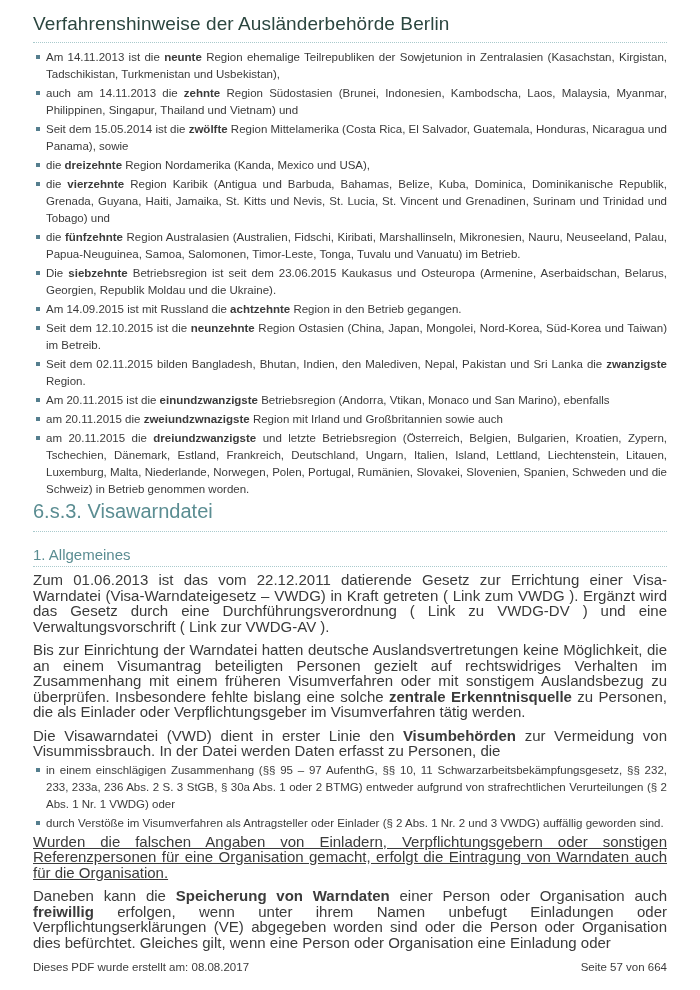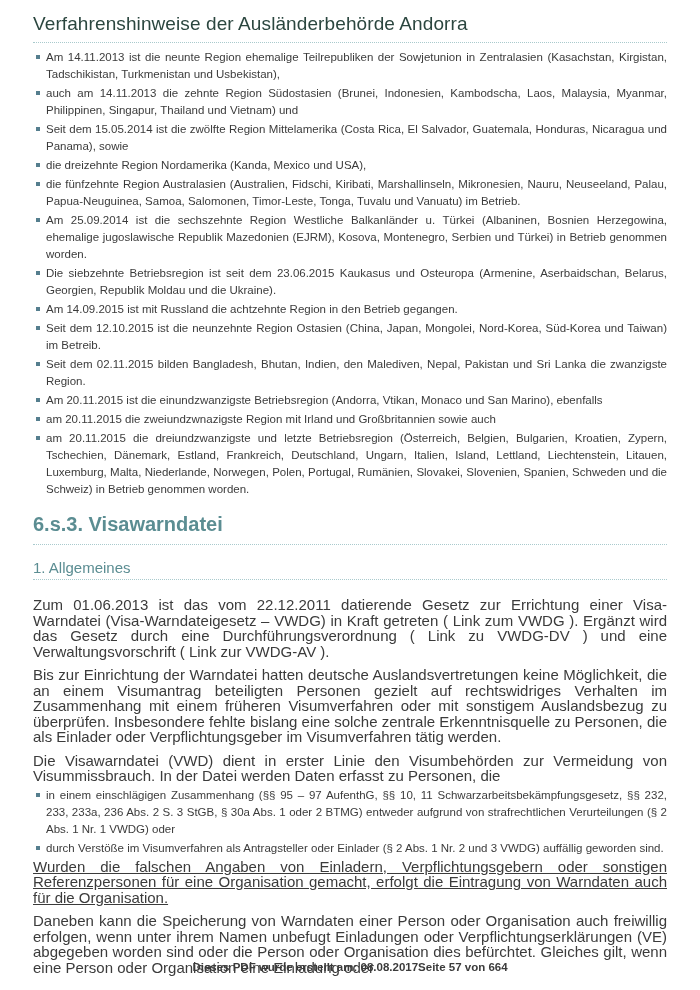--- a/index.html
+++ b/index.html
@@ -11,27 +11,27 @@
   .page { padding: 13px 33px 0 33px; }
 
   h1 {
     margin: 0; font-size: 19px; font-weight: 400;
     color: var(--title-color, #2b463f);
     padding-bottom: 7px;
     border-bottom: 1px dotted var(--rule-color, #a9cacd);
     letter-spacing: 0.1px;
   }
   h2 {
-    margin: 15px 0 0 0; font-size: 20px; font-weight: 700;
+    margin: 2px 0 0 0; font-size: 20px; font-weight: 400;
     color: var(--heading-color, #5b8d92);
     padding-bottom: 8px;
     border-bottom: 1px dotted var(--rule-color, #a9cacd);
   }
   h3 {
-    margin: 14px 0 17px 0; font-size: 15px; font-weight: 400;
+    margin: 14px 0 5px 0; font-size: 15px; font-weight: 400;
     color: var(--heading-color, #5b8d92);
     padding-bottom: 3px;
     border-bottom: 1px dotted var(--rule-color, #a9cacd);
   }
 
   ul.list {
     list-style: none; margin: 6px 0 0 0; padding: 0;
     font-size: 11.5px; line-height: 17px; text-align: justify;
   }
   ul.list li { position: relative; padding-left: 13px; margin-bottom: 2px; }
@@ -42,41 +42,41 @@
 
   p {
     font-size: 15px; line-height: 15.5px; text-align: justify;
     margin: 0 0 8px 0;
   }
   p.tight { margin-bottom: 3px; }
   ul.criteria { margin-top: 0; margin-bottom: 0; }
   p.flush { margin-top: 0; text-decoration: underline; }
   p.last { margin-bottom: 0; }
 
-  b { font-weight: 400; }
+  b { font-weight: 700; }
 
   .footer {
     position: absolute; left: 33px; right: 33px; top: 961px;
-    display: flex; justify-content: center;
-    font-size: 11.5px; color: var(--body-color, #3b3b3b); font-weight: bold;
+    display: flex; justify-content: space-between;
+    font-size: 11.5px; color: var(--body-color, #3b3b3b);
   }
 </style>
 </head>
 <body>
 
 <div class="page">
-  <h1>Verfahrenshinweise der Ausländerbehörde Andorra</h1>
+  <h1>Verfahrenshinweise der Ausländerbehörde Berlin</h1>
 
   <ul class="list regions">
       <li>Am 14.11.2013 ist die <b>neunte</b> Region ehemalige Teilrepubliken der Sowjetunion in Zentralasien (Kasachstan, Kirgistan, Tadschikistan, Turkmenistan und Usbekistan),</li>
       <li>auch am 14.11.2013 die <b>zehnte</b> Region Südostasien (Brunei, Indonesien, Kambodscha, Laos, Malaysia, Myanmar, Philippinen, Singapur, Thailand und Vietnam) und</li>
       <li>Seit dem 15.05.2014 ist die <b>zwölfte</b> Region Mittelamerika (Costa Rica, El Salvador, Guatemala, Honduras, Nicaragua und Panama), sowie</li>
       <li>die <b>dreizehnte</b> Region Nordamerika (Kanda, Mexico und USA),</li>
+      <li>die <b>vierzehnte</b> Region Karibik (Antigua und Barbuda, Bahamas, Belize, Kuba, Dominica, Dominikanische Republik, Grenada, Guyana, Haiti, Jamaika, St. Kitts und Nevis, St. Lucia, St. Vincent und Grenadinen, Surinam und Trinidad und Tobago) und</li>
       <li>die <b>fünfzehnte</b> Region Australasien (Australien, Fidschi, Kiribati, Marshallinseln, Mikronesien, Nauru, Neuseeland, Palau, Papua-Neuguinea, Samoa, Salomonen, Timor-Leste, Tonga, Tuvalu und Vanuatu) im Betrieb.</li>
-      <li>Am 25.09.2014 ist die <b>sechszehnte</b> Region Westliche Balkanländer u. Türkei (Albaninen, Bosnien Herzegowina, ehemalige jugoslawische Republik Mazedonien (EJRM), Kosova, Montenegro, Serbien und Türkei) in Betrieb genommen worden.</li>
       <li>Die <b>siebzehnte</b> Betriebsregion ist seit dem 23.06.2015 Kaukasus und Osteuropa (Armenine, Aserbaidschan, Belarus, Georgien, Republik Moldau und die Ukraine).</li>
       <li>Am 14.09.2015 ist mit Russland die <b>achtzehnte</b> Region in den Betrieb gegangen.</li>
       <li>Seit dem 12.10.2015 ist die <b>neunzehnte</b> Region Ostasien (China, Japan, Mongolei, Nord-Korea, Süd-Korea und Taiwan) im Betreib.</li>
       <li>Seit dem 02.11.2015 bilden Bangladesh, Bhutan, Indien, den Malediven, Nepal, Pakistan und Sri Lanka die <b>zwanzigste</b> Region.</li>
       <li>Am 20.11.2015 ist die <b>einundzwanzigste</b> Betriebsregion (Andorra, Vtikan, Monaco und San Marino), ebenfalls</li>
       <li>am 20.11.2015 die <b>zweiundzwnazigste</b> Region mit Irland und Großbritannien sowie auch</li>
       <li>am 20.11.2015 die <b>dreiundzwanzigste</b> und letzte Betriebsregion (Österreich, Belgien, Bulgarien, Kroatien, Zypern, Tschechien, Dänemark, Estland, Frankreich, Deutschland, Ungarn, Italien, Island, Lettland, Liechtenstein, Litauen, Luxemburg, Malta, Niederlande, Norwegen, Polen, Portugal, Rumänien, Slovakei, Slovenien, Spanien, Schweden und die Schweiz) in Betrieb genommen worden.</li>
     </ul>
 
   <h2>6.s.3. Visawarndatei</h2>

